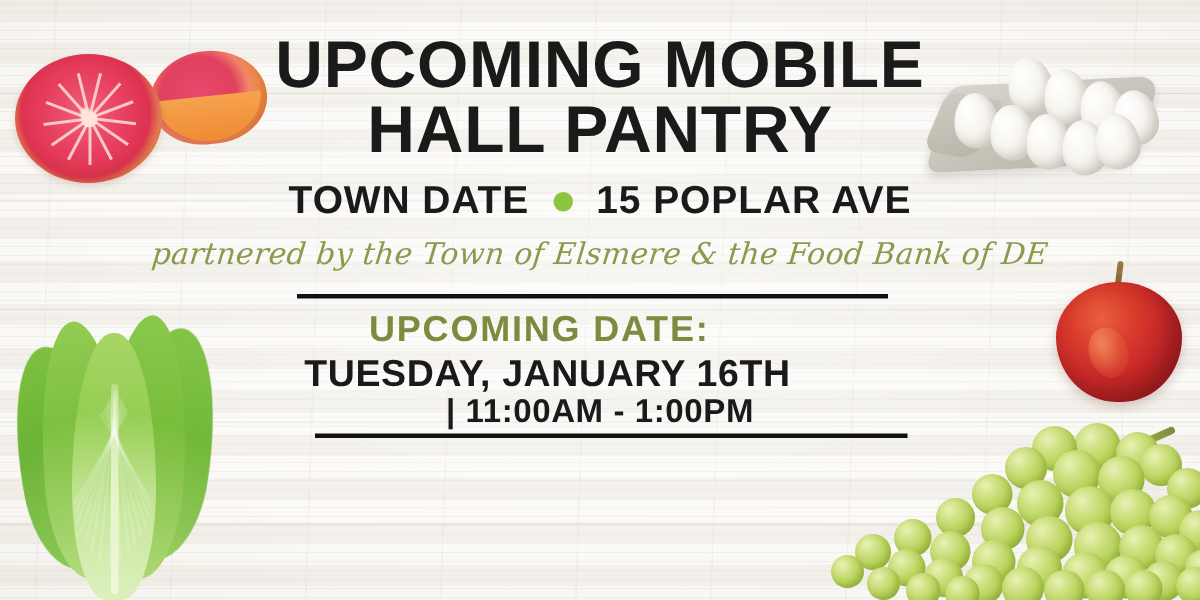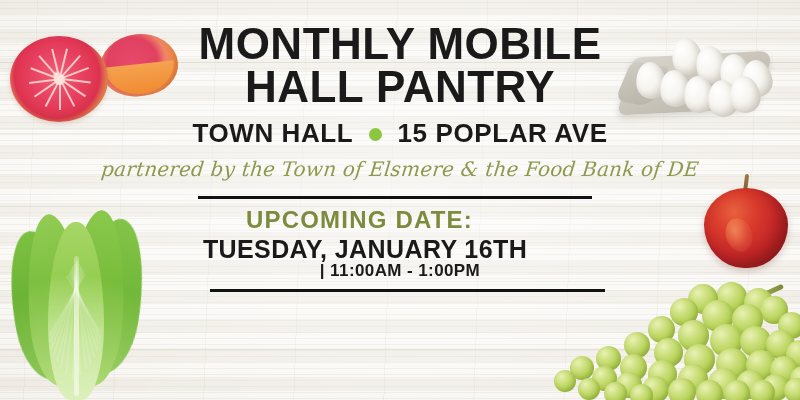--- a/index.html
+++ b/index.html
@@ -176,21 +176,21 @@
     letter-spacing: 0.4px;
   }
   .time-line {
     position: absolute;
     top: 261px;
     left: 0;
     width: 800px;
     text-align: center;
     color: #1a1a1a;
     font-weight: bold;
-    font-size: 17px;
+    font-size: 22px;
     letter-spacing: 0.4px;
   }
 
   
   .art { position: absolute; z-index: 20; }
 
   
   #grapefruit { left: 2px; top: 12px; width: 180px; height: 112px; }
   .gf-half-back {
     position: absolute;
@@ -473,26 +473,26 @@
       <div class="grape" style="left: 230px; top: 98px; width: 25px; height: 25px; z-index: 98;"></div>
       <div class="grape" style="left: 34px; top: 88px; width: 22px; height: 22px; z-index: 88;"></div>
       <div class="grape" style="left: 58px; top: 96px; width: 22px; height: 22px; z-index: 96;"></div>
       <div class="grape" style="left: 84px; top: 100px; width: 23px; height: 23px; z-index: 100;"></div>
       <div class="grape" style="left: 110px; top: 102px; width: 23px; height: 23px; z-index: 102;"></div>
     </div>
 
   <div class="content">
 
     <div class="headline">
-      <span class="l1">MONTHLY MOBILE</span>
+      <span class="l1">UPCOMING MOBILE</span>
       <span class="l2">HALL PANTRY</span>
     </div>
 
     <div class="venue">
-      <span>TOWN HALL</span>
+      <span>TOWN DATE</span>
       <span class="dot"></span>
       <span>15 POPLAR AVE</span>
     </div>
 
     <div class="script">partnered by the Town of Elsmere &amp; the Food Bank of DE</div>
 
     <div class="rule rule-top"></div>
 
     <div class="upcoming">UPCOMING DATE:</div>
     <div class="date-line">TUESDAY, JANUARY 16TH</div>

